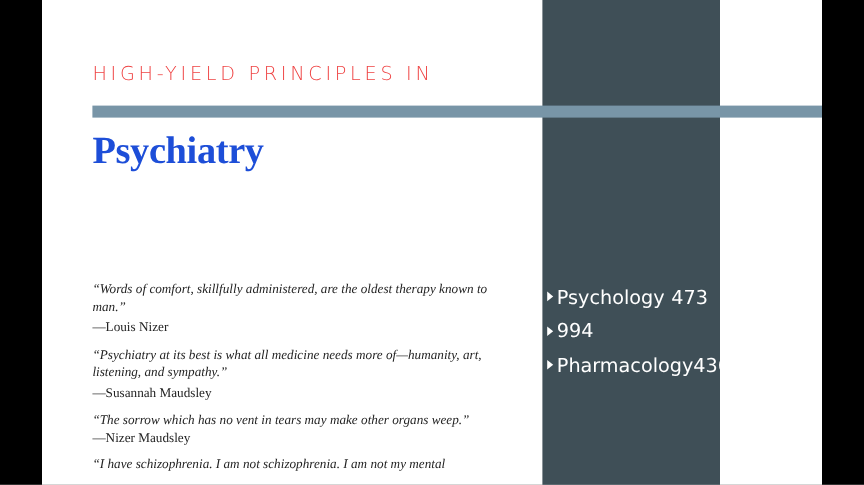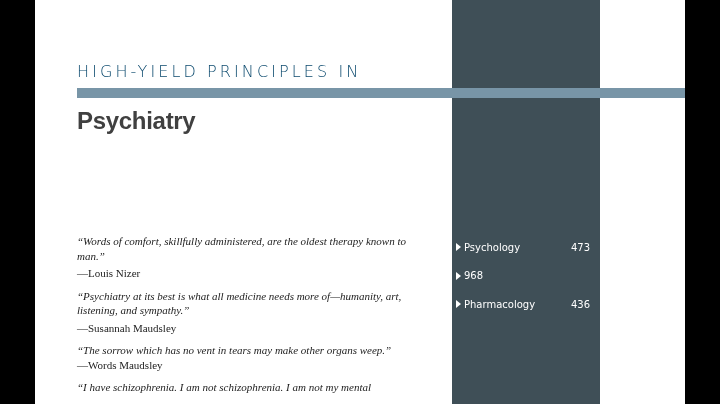--- a/index.html
+++ b/index.html
@@ -10,45 +10,45 @@
     }
     .page {
       position: absolute; left: 35px; top: 0; width: 650px; height: 404px;
       background: #ffffff;
     }
     .sidebar-col {
       position: absolute; left: 417px; top: 0; width: 148px; height: 404px;
       background: #3f4f57;
     }
     .kicker {
-      position: absolute; left: 42px; top: 62px;
+      position: absolute; left: 42px; top: 52px;
       font-family: "DejaVu Sans", sans-serif; font-weight: 300;
-      font-size: 16px; letter-spacing: 3.1px; color: #0c4a6e;
+      font-size: 16px; letter-spacing: 3.1px; color: #ef4444;
       white-space: nowrap;
     }
     .rule {
       position: absolute; left: 42px; top: 88px; width: 608px; height: 10px;
       background: #7895a7;
     }
     .title {
       position: absolute; left: 42px; top: 107px;
-      font-family: Liberation Sans, sans-serif; font-weight: bold;
-      font-size: 24px; color: #404040; letter-spacing: -0.3px;
+      font-family: Liberation Serif, serif; font-weight: bold;
+      font-size: 32px; color: #1d4ed8; letter-spacing: -0.3px;
     }
     .quotes {
       position: absolute; left: 42px; top: 234px; width: 356px;
       font-family: "Liberation Serif", serif; font-size: 11px; color: #222;
       line-height: 14.5px;
     }
     .quote { margin-bottom: 8px; }
     .quote-text { font-style: italic; display: block; }
     .quote-author { display: block; margin-top: 3px; }
     .toc {
       position: absolute; left: 421px; top: 233px; width: 134px;
-      font-family: "DejaVu Sans", sans-serif; font-size: 10px; color: #ffffff;
+      font-family: "DejaVu Sans", sans-serif; font-size: 16px; color: #ffffff;
     }
     .toc-item {
       display: flex; align-items: center; height: 28.5px; cursor: pointer;
     }
     .toc-arrow {
       width: 0; height: 0; border-top: 4.5px solid transparent;
       border-bottom: 4.5px solid transparent; border-left: 5px solid #ffffff;
       margin-right: 3px;
     }
     .toc-label { flex: 1; }
@@ -68,36 +68,36 @@
     <div class="quote">
       <span class="quote-text">“Words of comfort, skillfully administered, are the oldest therapy known to man.”</span>
       <span class="quote-author">—Louis Nizer</span>
     </div>
     <div class="quote">
       <span class="quote-text">“Psychiatry at its best is what all medicine needs more of—humanity, art, listening, and sympathy.”</span>
       <span class="quote-author">—Susannah Maudsley</span>
     </div>
     <div class="quote">
       <span class="quote-text">“The sorrow which has no vent in tears may make other organs weep.”</span>
-      <span class="quote-author" style="margin-top:0">—Words Maudsley</span>
+      <span class="quote-author" style="margin-top:0">—Nizer Maudsley</span>
     </div>
     <div class="quote">
       <span class="quote-text">“I have schizophrenia. I am not schizophrenia. I am not my mental</span>
     </div>
   </div>
 
   <div class="toc">
     <div class="toc-item">
       <span class="toc-arrow"></span>
       <span class="toc-label">Psychology</span>
       <span class="toc-page">473</span>
     </div>
     <div class="toc-item">
       <span class="toc-arrow"></span>
-      <span class="toc-page">968</span>
+      <span class="toc-page">994</span>
     </div>
     <div class="toc-item">
       <span class="toc-arrow"></span>
       <span class="toc-label">Pharmacology</span>
       <span class="toc-page">436</span>
     </div>
   </div>
 </div>
 
 </body></html>

